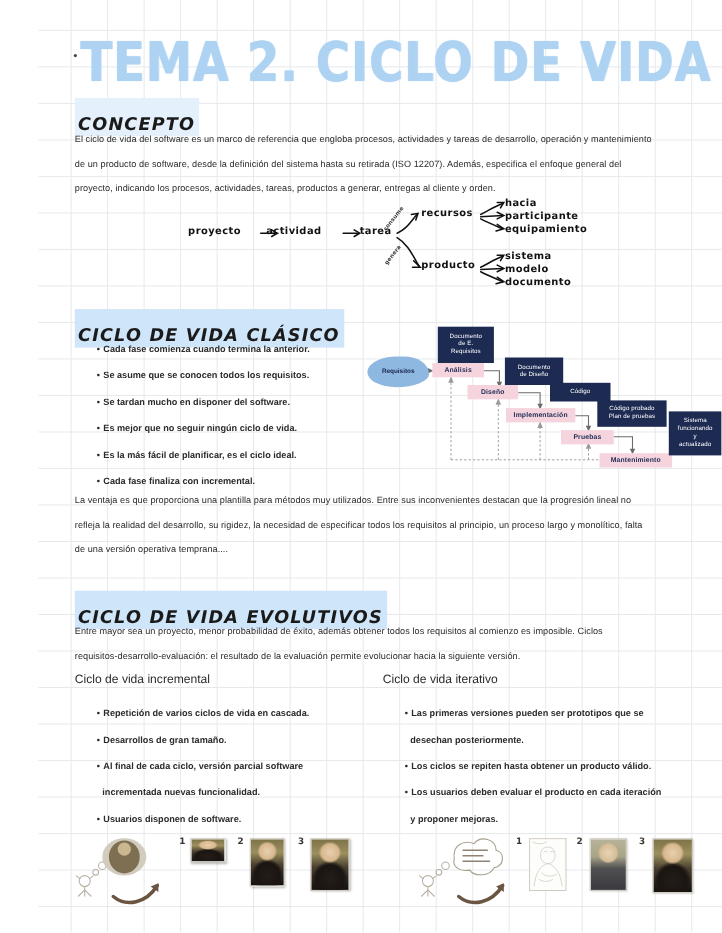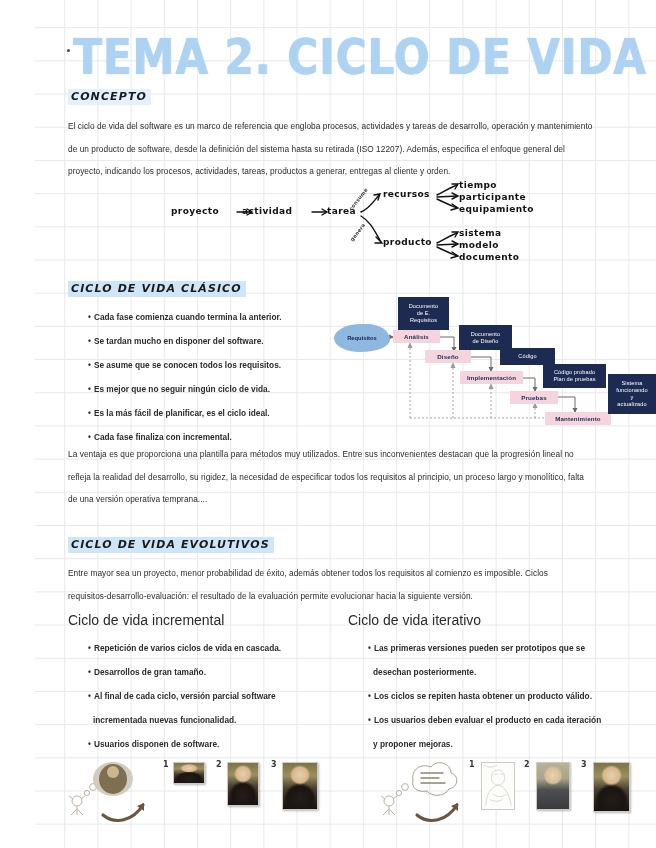--- a/index.html
+++ b/index.html
@@ -45,25 +45,25 @@
     width: 3px;
     height: 3px;
     background: #4a4a4a;
     border-radius: 50%;
   }
   
   .section-head {
     position: absolute;
     font-family: "DejaVu Sans", sans-serif;
     font-weight: bold;
-    font-size: 11px;
+    font-size: 16px;
     letter-spacing: 1.1px;
     color: #1a1a1a;
     background: #cfe5f9;
-    padding: 1px 4px 2px 3px;
+    padding: 14px 4px 2px 3px;
     white-space: nowrap;
     font-style: italic;
   }
   .section-head.plain {
     background: #e4f0fb;
   }
   
   .para {
     position: absolute;
     font-size: 8.3px;
@@ -79,21 +79,21 @@
     color: #2b2b2b;
   }
   .bullets div { white-space: nowrap; font-weight: bold; }
   .bullets .b::before {
     content: "\2022";
     margin-right: 3px;
   }
   .bullets .cont { padding-left: 5px; }
   .coltitle {
     position: absolute;
-    font-size: 14px;
+    font-size: 11px;
     color: #2b2b2b;
     white-space: nowrap;
   }
   
   .hw {
     position: absolute;
     font-family: "DejaVu Sans", sans-serif;
     font-weight: bold;
     font-size: 9px;
     color: #111;
@@ -217,34 +217,34 @@
   <div class="hw" style="left:136px; top:206px;">proyecto</div>
   <div class="hw" style="left:207px; top:206px;">actividad</div>
   <div class="hw" style="left:292px; top:206px;">tarea</div>
 
   <div class="hw small" style="left:310px; top:196px; transform:rotate(-52deg);">consume</div>
   <div class="hw small" style="left:312px; top:229px; transform:rotate(-52deg);">genera</div>
 
   <div class="hw" style="left:348px; top:189px;">recursos</div>
   <div class="hw" style="left:348px; top:237px;">producto</div>
 
-  <div class="hw" style="left:424px; top:180px;">tiempo</div>
+  <div class="hw" style="left:424px; top:180px;">hacia</div>
   <div class="hw" style="left:424px; top:192px;">participante</div>
   <div class="hw" style="left:424px; top:204px;">equipamiento</div>
 
   <div class="hw" style="left:424px; top:228px;">sistema</div>
   <div class="hw" style="left:424px; top:240px;">modelo</div>
   <div class="hw" style="left:424px; top:252px;">documento</div>
 
   <div class="section-head" style="left:33px; top:281px;">CICLO DE VIDA  CLÁSICO</div>
 
   <div class="bullets" style="left:53px; top:305px;">
     <div class="b">Cada fase comienza cuando termina la anterior.</div>
+    <div class="b">Se asume que se conocen todos los requisitos.</div>
     <div class="b">Se tardan mucho en disponer del software.</div>
-    <div class="b">Se asume que se conocen todos los requisitos.</div>
     <div class="b">Es mejor que no seguir ningún ciclo de vida.</div>
     <div class="b">Es la más fácil de planificar, es el ciclo ideal.</div>
     <div class="b">Cada fase finaliza con incremental.</div>
   </div>
 
   <svg style="position:absolute; left:290px; top:285px;" width="366" height="150">
     <g stroke="#6b6b6b" stroke-width="1" fill="none">
 
       <path d="M50,52 L68,52"></path>
       <path d="M64,49.5 L69,52 L64,54.5" fill="#6b6b6b" stroke="none"></path>

